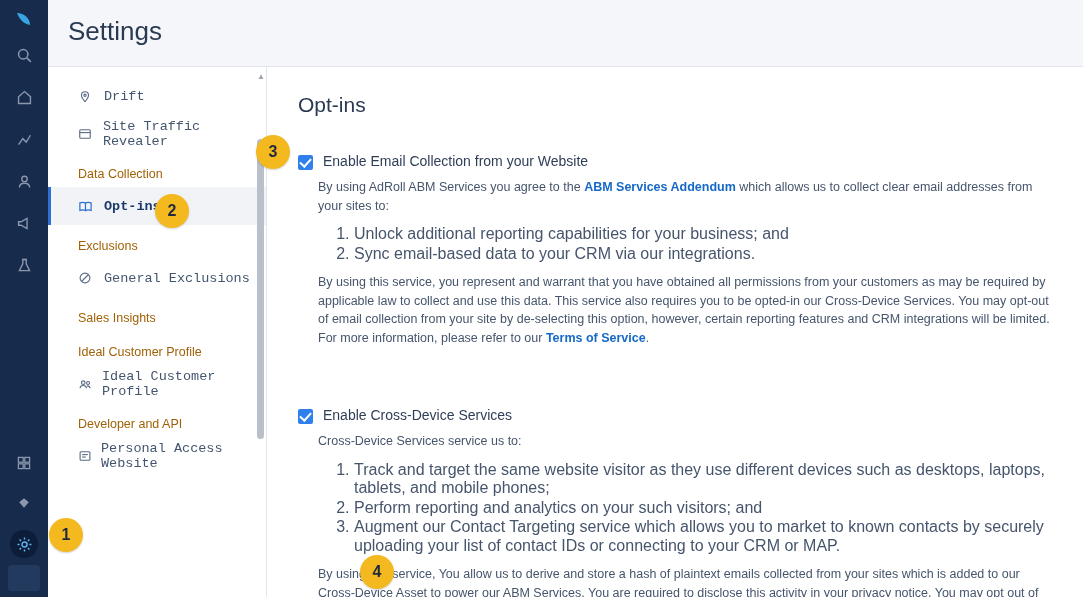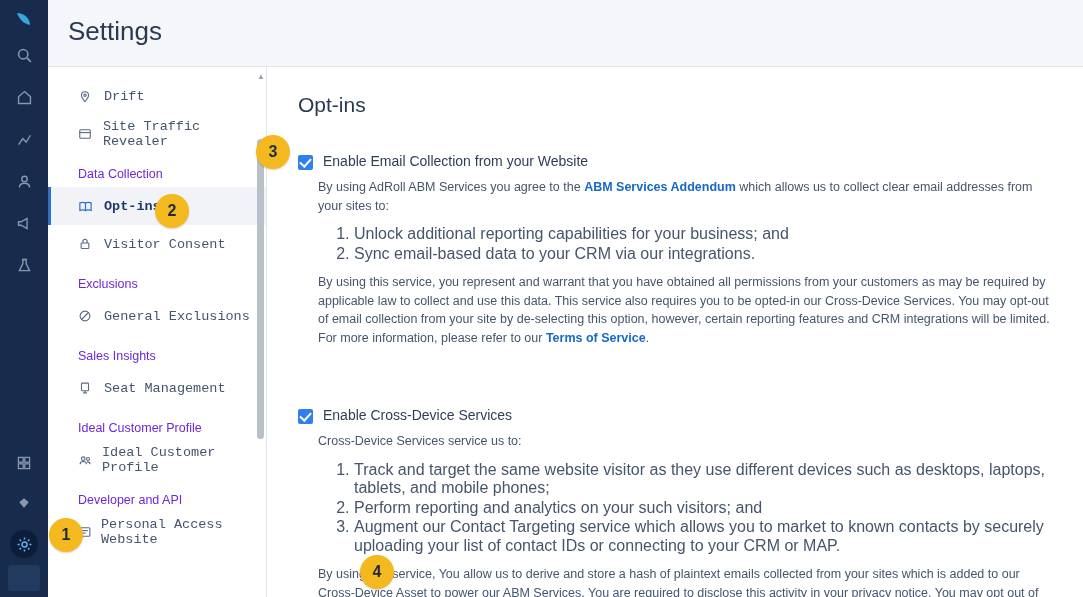--- a/index.html
+++ b/index.html
@@ -114,21 +114,21 @@
   .nav-item.selected::before {
     content: "";
     position: absolute;
     left: 0; top: 0; bottom: 0;
     width: 3px;
     background: #2f6fd0;
   }
   .nav-group {
     padding: 14px 0 6px 30px;
     font-size: 12.5px;
-    color: #6d28d9;
+    color: #a16207;
   }
 
   
   .nav-scrollbar {
     position: absolute;
     right: 2px; top: 6px;
     width: 7px;
     height: 525px;
   }
   .nav-scroll-thumb {
@@ -333,54 +333,35 @@
 
       <div class="nav-item selected">
         <span class="nav-ico">
           <svg width="15" height="15" viewBox="0 0 20 20" fill="none" stroke="currentColor" stroke-width="1.6">
               <path d="M2.5 5.2c2.5-1 5-1 7.5 0v10c-2.5-1-5-1-7.5 0zM17.5 5.2c-2.5-1-5-1-7.5 0v10c2.5-1 5-1 7.5 0z"></path>
             </svg>
         </span>
         <span class="nav-lbl">Opt-ins</span>
       </div>
 
-      <div class="nav-item">
-        <span class="nav-ico">
-          <svg width="14" height="14" viewBox="0 0 20 20" fill="none" stroke="currentColor" stroke-width="1.6">
-              <rect x="4.5" y="8.5" width="11" height="8" rx="1.3"></rect>
-              <path d="M7 8.5V6.2a3 3 0 016 0v2.3"></path>
-            </svg>
-        </span>
-        <span class="nav-lbl">Visitor Consent</span>
-      </div>
 
       <div class="nav-group">Exclusions</div>
 
       <div class="nav-item">
         <span class="nav-ico">
           <svg width="14" height="14" viewBox="0 0 20 20" fill="none" stroke="currentColor" stroke-width="1.6">
               <circle cx="10" cy="10" r="7"></circle>
               <line x1="5" y1="15" x2="15" y2="5"></line>
             </svg>
         </span>
         <span class="nav-lbl">General Exclusions</span>
       </div>
 
       <div class="nav-group">Sales Insights</div>
 
-      <div class="nav-item">
-        <span class="nav-ico">
-          <svg width="14" height="14" viewBox="0 0 20 20" fill="none" stroke="currentColor" stroke-width="1.6">
-              <rect x="5" y="3" width="10" height="11" rx="1.2"></rect>
-              <line x1="7" y1="17" x2="13" y2="17"></line>
-              <line x1="10" y1="14" x2="10" y2="17"></line>
-            </svg>
-        </span>
-        <span class="nav-lbl">Seat Management</span>
-      </div>
 
       <div class="nav-group">Ideal Customer Profile</div>
 
       <div class="nav-item">
         <span class="nav-ico">
           <svg width="15" height="15" viewBox="0 0 20 20" fill="none" stroke="currentColor" stroke-width="1.5">
               <circle cx="7" cy="7.5" r="2.4"></circle>
               <circle cx="13.4" cy="8" r="2"></circle>
               <path d="M2.8 15c0-2.3 1.9-3.6 4.2-3.6s4.2 1.3 4.2 3.6M12 11.8c2 0 4 .9 4 3.2"></path>
             </svg>

